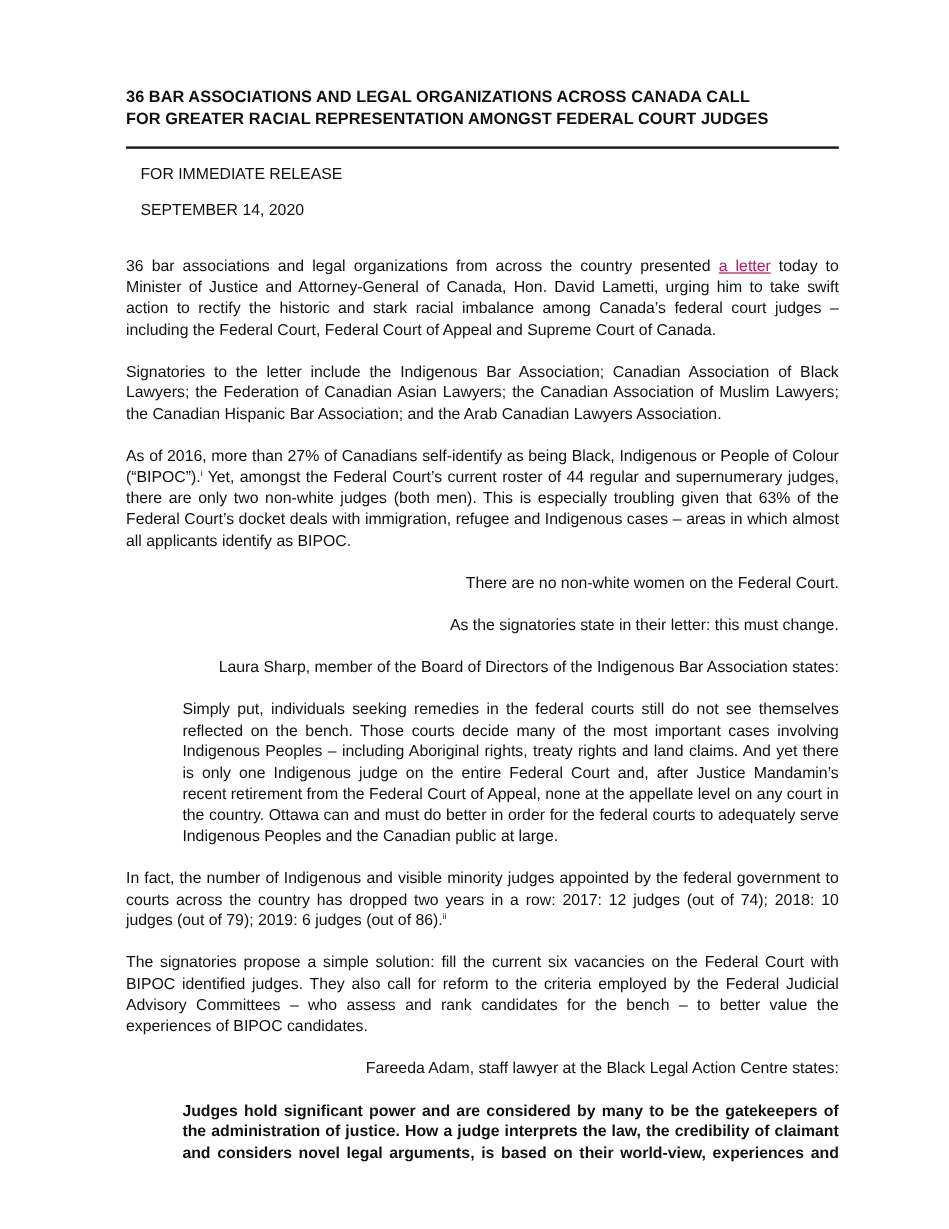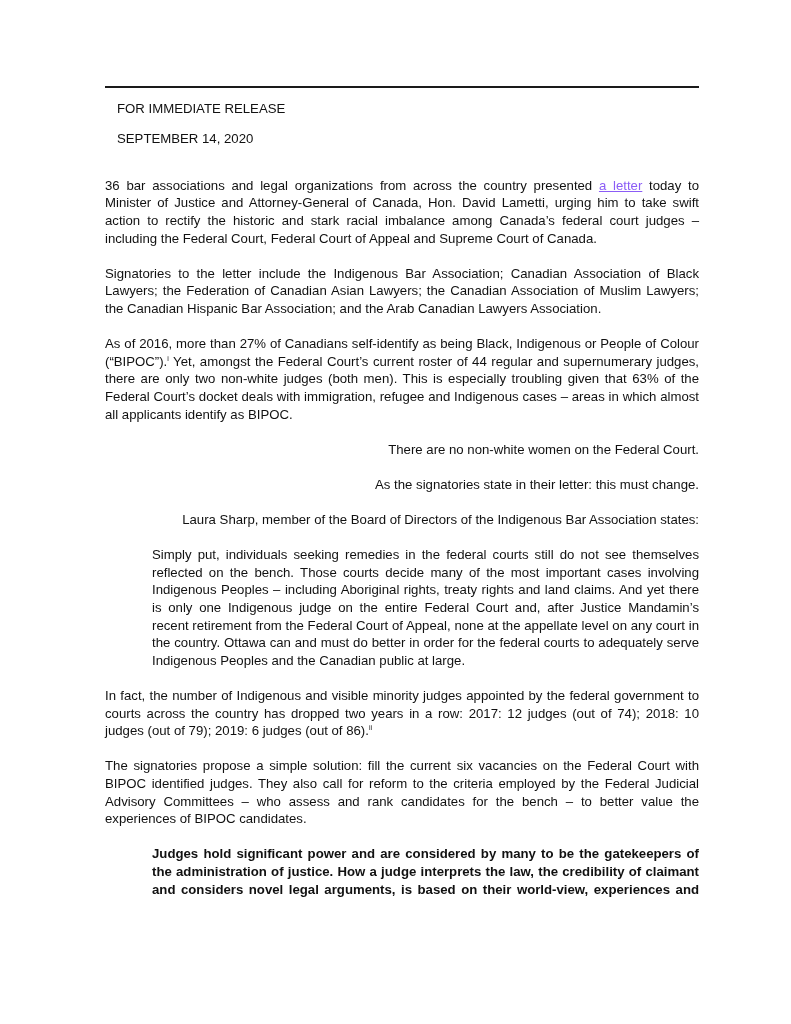--- a/index.html
+++ b/index.html
@@ -11,28 +11,32 @@
   }
   .title {
     font-weight: bold; font-size: 13.6px; line-height: 18px; margin: 0;
     letter-spacing: 0.05px; white-space: nowrap;
   }
   .rule { border: none; border-top: 2px solid #1a1a1a; margin: 14px 0 1px 0; height: 0; }
   .meta { margin: 12px; }
   p { margin: 0 0 17.6px 0; text-align: justify; }
   p.left { text-align: right; }
   .quote { margin: 0 0 17.6px 47px; text-align: justify; }
-  a.link { color: #8b5cf6; text-decoration: underline; }
+  a.link { color: #be185d; text-decoration: underline; }
   sup { font-size: 7px; line-height: 0; vertical-align: super; }
   .gap { height: 17.6px; }
 </style>
 </head>
 <body>
 
 <div class="page">
+  <h1 class="title">
+    <div>36 BAR ASSOCIATIONS AND LEGAL ORGANIZATIONS ACROSS CANADA CALL</div>
+    <div>FOR GREATER RACIAL REPRESENTATION AMONGST FEDERAL COURT JUDGES</div>
+  </h1>
   <hr class="rule">
   <div class="meta">FOR IMMEDIATE RELEASE</div>
   <div class="meta">SEPTEMBER 14, 2020</div>
   <div class="gap"></div>
 
   <p><span>36 bar associations and legal organizations from across the country presented </span><a class="link" href="#">a letter</a><span> today to Minister of Justice and Attorney-General of Canada, Hon. David Lametti, urging him to take swift action to rectify the historic and stark racial imbalance among Canada’s federal court judges – including the Federal Court, Federal Court of Appeal and Supreme Court of Canada.</span></p>
 
   <p>Signatories to the letter include the Indigenous Bar Association; Canadian Association of Black Lawyers; the Federation of Canadian Asian Lawyers; the Canadian Association of Muslim Lawyers; the Canadian Hispanic Bar Association; and the Arab Canadian Lawyers Association.</p>
 
   <p><span>As of 2016, more than 27% of Canadians self-identify as being Black, Indigenous or People of Colour (“BIPOC”).</span><sup>i</sup><span> Yet, amongst the Federal Court’s current roster of 44 regular and supernumerary judges, there are only two non-white judges (both men). This is especially troubling given that 63% of the Federal Court’s docket deals with immigration, refugee and Indigenous cases – areas in which almost all applicants identify as BIPOC.</span></p>
@@ -43,15 +47,16 @@
   <p class="left">As the signatories state in their letter: this must change.</p>
 
   <p class="left">Laura Sharp, member of the Board of Directors of the Indigenous Bar Association states:</p>
 
   <div class="quote">Simply put, individuals seeking remedies in the federal courts still do not see themselves reflected on the bench. Those courts decide many of the most important cases involving Indigenous Peoples – including Aboriginal rights, treaty rights and land claims. And yet there is only one Indigenous judge on the entire Federal Court and, after Justice Mandamin’s recent retirement from the Federal Court of Appeal, none at the appellate level on any court in the country. Ottawa can and must do better in order for the federal courts to adequately serve Indigenous Peoples and the Canadian public at large.</div>
 
   <p><span>In fact, the number of Indigenous and visible minority judges appointed by the federal government to courts across the country has dropped two years in a row: 2017: 12 judges (out of 74); 2018: 10 judges (out of 79); 2019: 6 judges (out of 86).</span><sup>ii</sup></p>
 
   <p>The signatories propose a simple solution: fill the current six vacancies on the Federal Court with BIPOC identified judges. They also call for reform to the criteria employed by the Federal Judicial Advisory Committees – who assess and rank candidates for the bench – to better value the experiences of BIPOC candidates.</p>
 
+  <p class="left">Fareeda Adam, staff lawyer at the Black Legal Action Centre states:</p>
 
   <div class="quote" style="text-align-last: justify; font-weight: bold;">Judges hold significant power and are considered by many to be the gatekeepers of the administration of justice. How a judge interprets the law, the credibility of claimant and considers novel legal arguments, is based on their world-view, experiences and</div>
 </div>
 
 </body></html>

